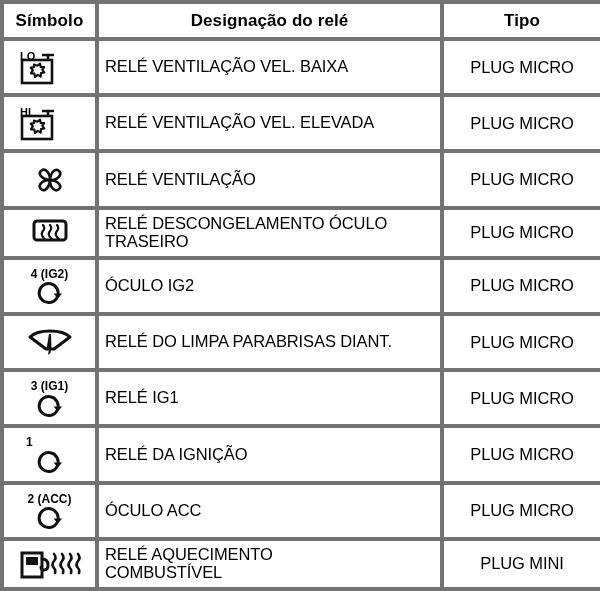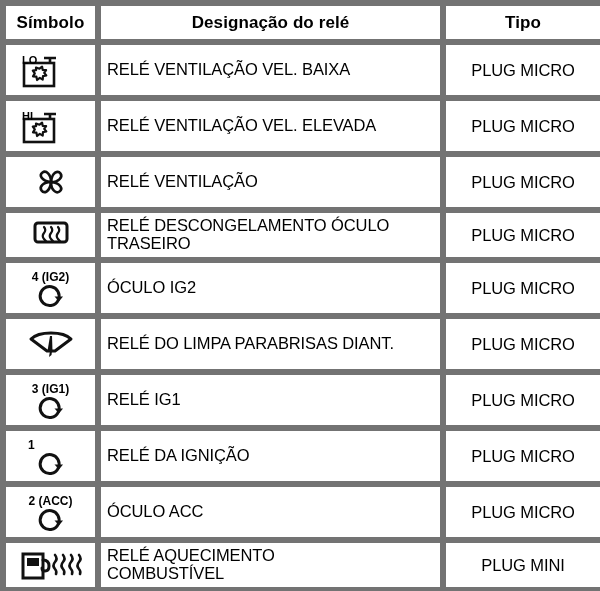--- a/index.html
+++ b/index.html
@@ -22,21 +22,21 @@
     table-layout: fixed;
     background: #ffffff;
   }
 
   .relay-table col.col-symbol { width: 95px; }
   .relay-table col.col-desig  { width: 345px; }
   .relay-table col.col-tipo   { width: 160px; }
 
   .relay-table th,
   .relay-table td {
-    border: 6px solid #737373;
+    border: 4px solid #737373;
     padding: 0;
     vertical-align: middle;
   }
 
   
   .relay-table {
     border: 3px solid #111111;
   }
 
   thead th {

